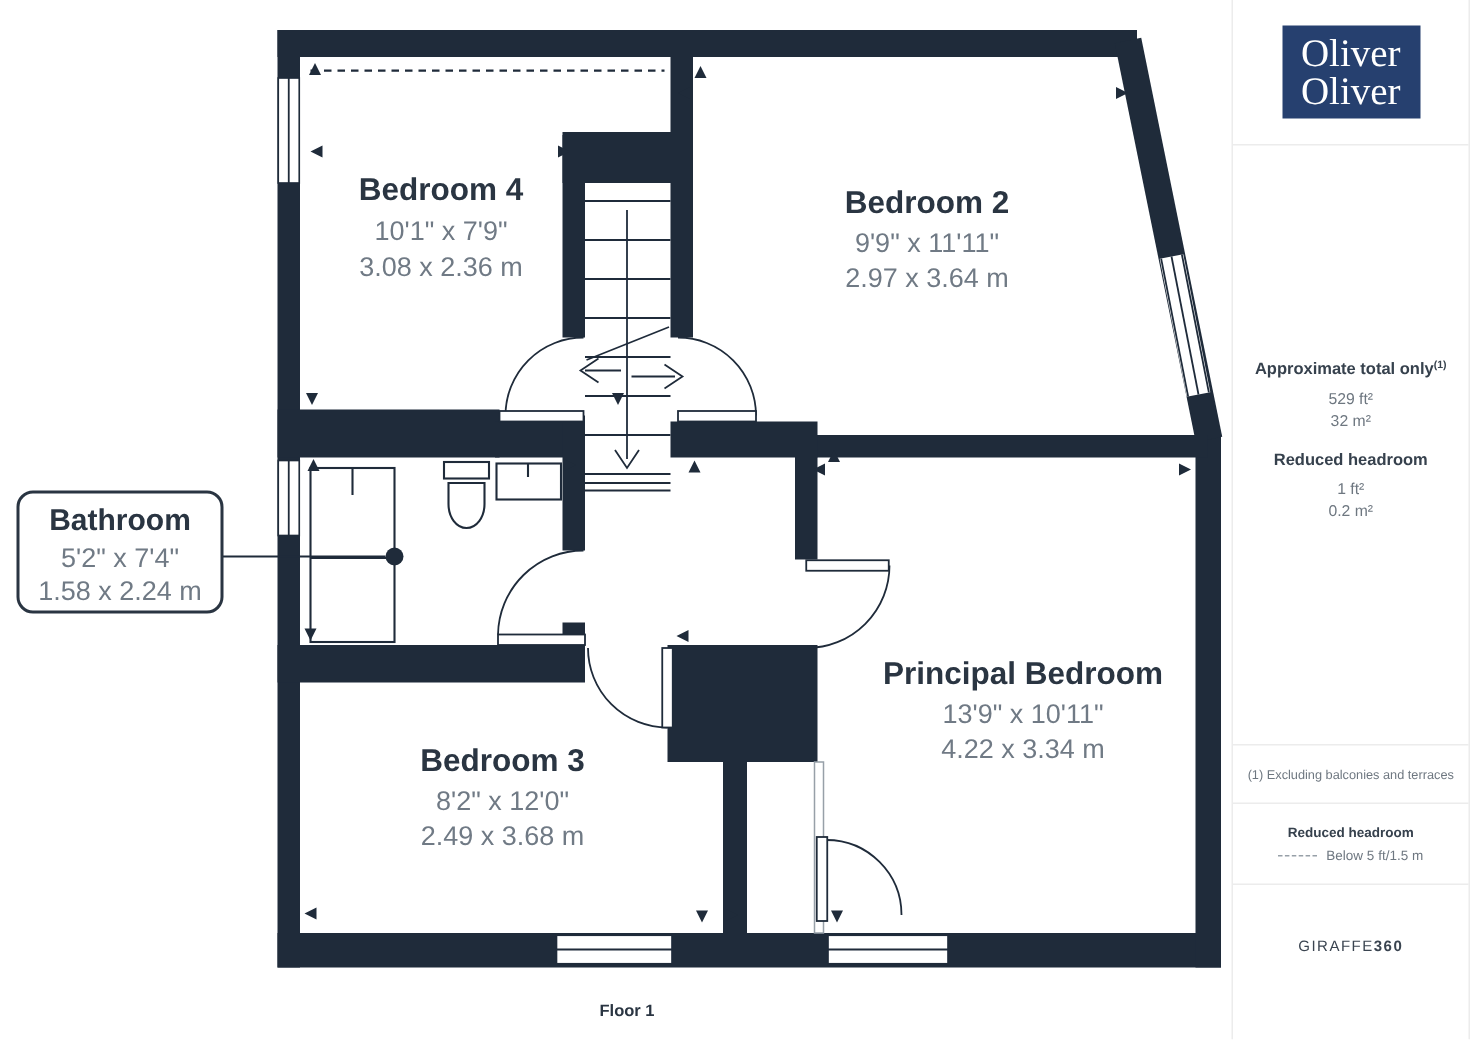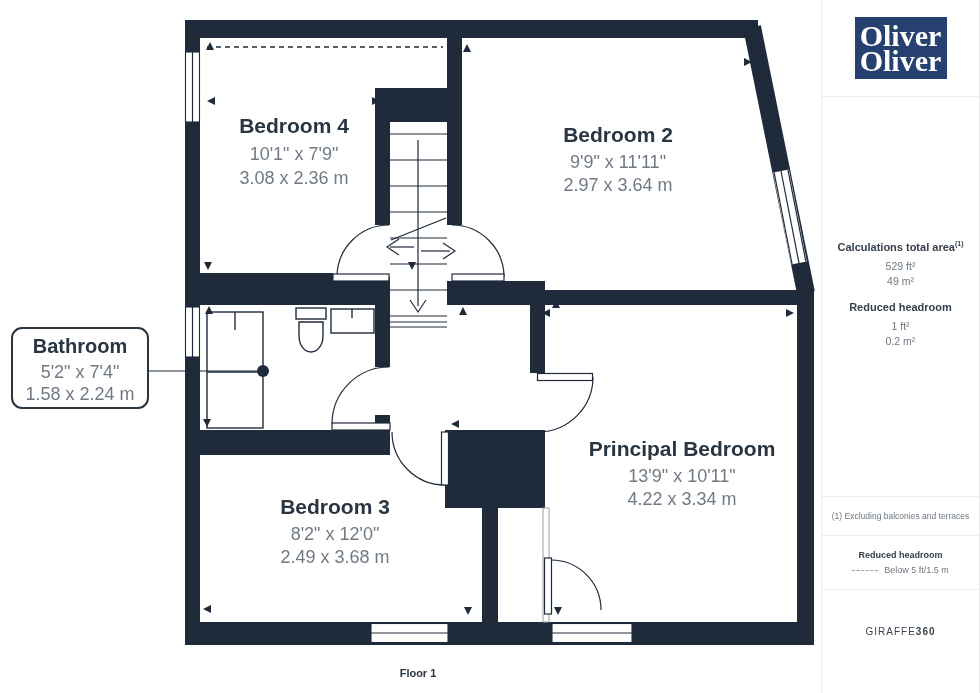--- a/index.html
+++ b/index.html
@@ -15,21 +15,21 @@
   .rname{font-size:21px;font-weight:700;fill:#2a3542;text-anchor:middle;}
   .rdim{font-size:18px;fill:#707a85;text-anchor:middle;}
   .floorlbl{font-size:11px;font-weight:700;fill:#2a3542;text-anchor:middle;}
   
   .sidebar{position:absolute;left:821px;top:0;width:157px;height:693px;background:#fff;
            border-left:1px solid #ececec;border-right:1px solid #ececec;color:#6e7780;}
   .sb-panel{box-sizing:border-box;border-bottom:1px solid #ececec;text-align:center;}
   .sb-logo{height:97px;display:flex;align-items:center;justify-content:center;}
   .logo-box{width:92px;height:62px;background:#26406f;color:#fff;display:flex;flex-direction:column;
             justify-content:center;font-family:"Liberation Serif",serif;
-            font-size:30px;line-height:25px;font-weight:bold;}
+            font-size:26px;line-height:25px;}
   .sb-area{height:400px;}
   .sb-area .inner{padding-top:143px;}
   .sb-title{font-size:11px;font-weight:700;color:#36414d;margin-bottom:6px;}
   .sb-title sup{font-size:7px;}
   .sb-val{font-size:10.5px;line-height:15px;color:#6e7780;}
   .sb-gap{height:12px;}
   .sb-note{height:39px;display:flex;align-items:center;justify-content:center;
            font-size:8.5px;color:#6e7780;text-align:right;}
   .sb-legend{height:54px;display:flex;flex-direction:column;align-items:center;justify-content:center;gap:5px;}
   .legend-title{font-size:9px;font-weight:700;color:#36414d;}
@@ -219,23 +219,23 @@
 
   <div class="sb-panel sb-logo">
     <div class="logo-box">
       <span>Oliver</span>
       <span>Oliver</span>
     </div>
   </div>
 
   <div class="sb-panel sb-area">
     <div class="inner">
-      <div class="sb-title"><span>Calculations total area</span><sup>(1)</sup></div>
+      <div class="sb-title"><span>Approximate total only</span><sup>(1)</sup></div>
       <div class="sb-val">529 ft²</div>
-      <div class="sb-val">49 m²</div>
+      <div class="sb-val">32 m²</div>
       <div class="sb-gap"></div>
       <div class="sb-title">Reduced headroom</div>
       <div class="sb-val">1 ft²</div>
       <div class="sb-val">0.2 m²</div>
     </div>
   </div>
 
   <div class="sb-panel sb-note">
     <span>(1) Excluding balconies and terraces</span>
   </div>

